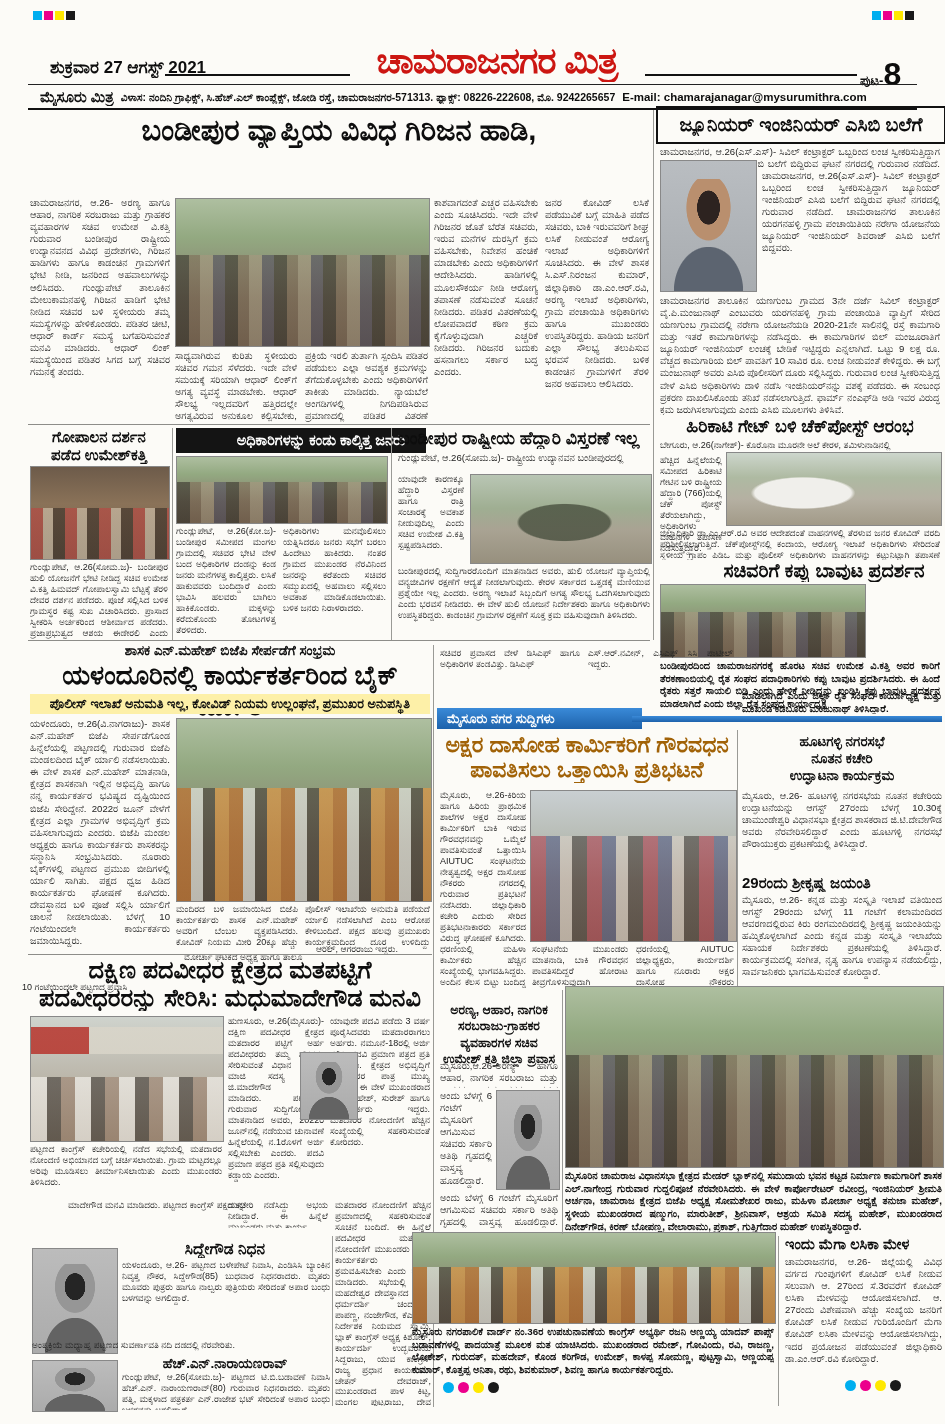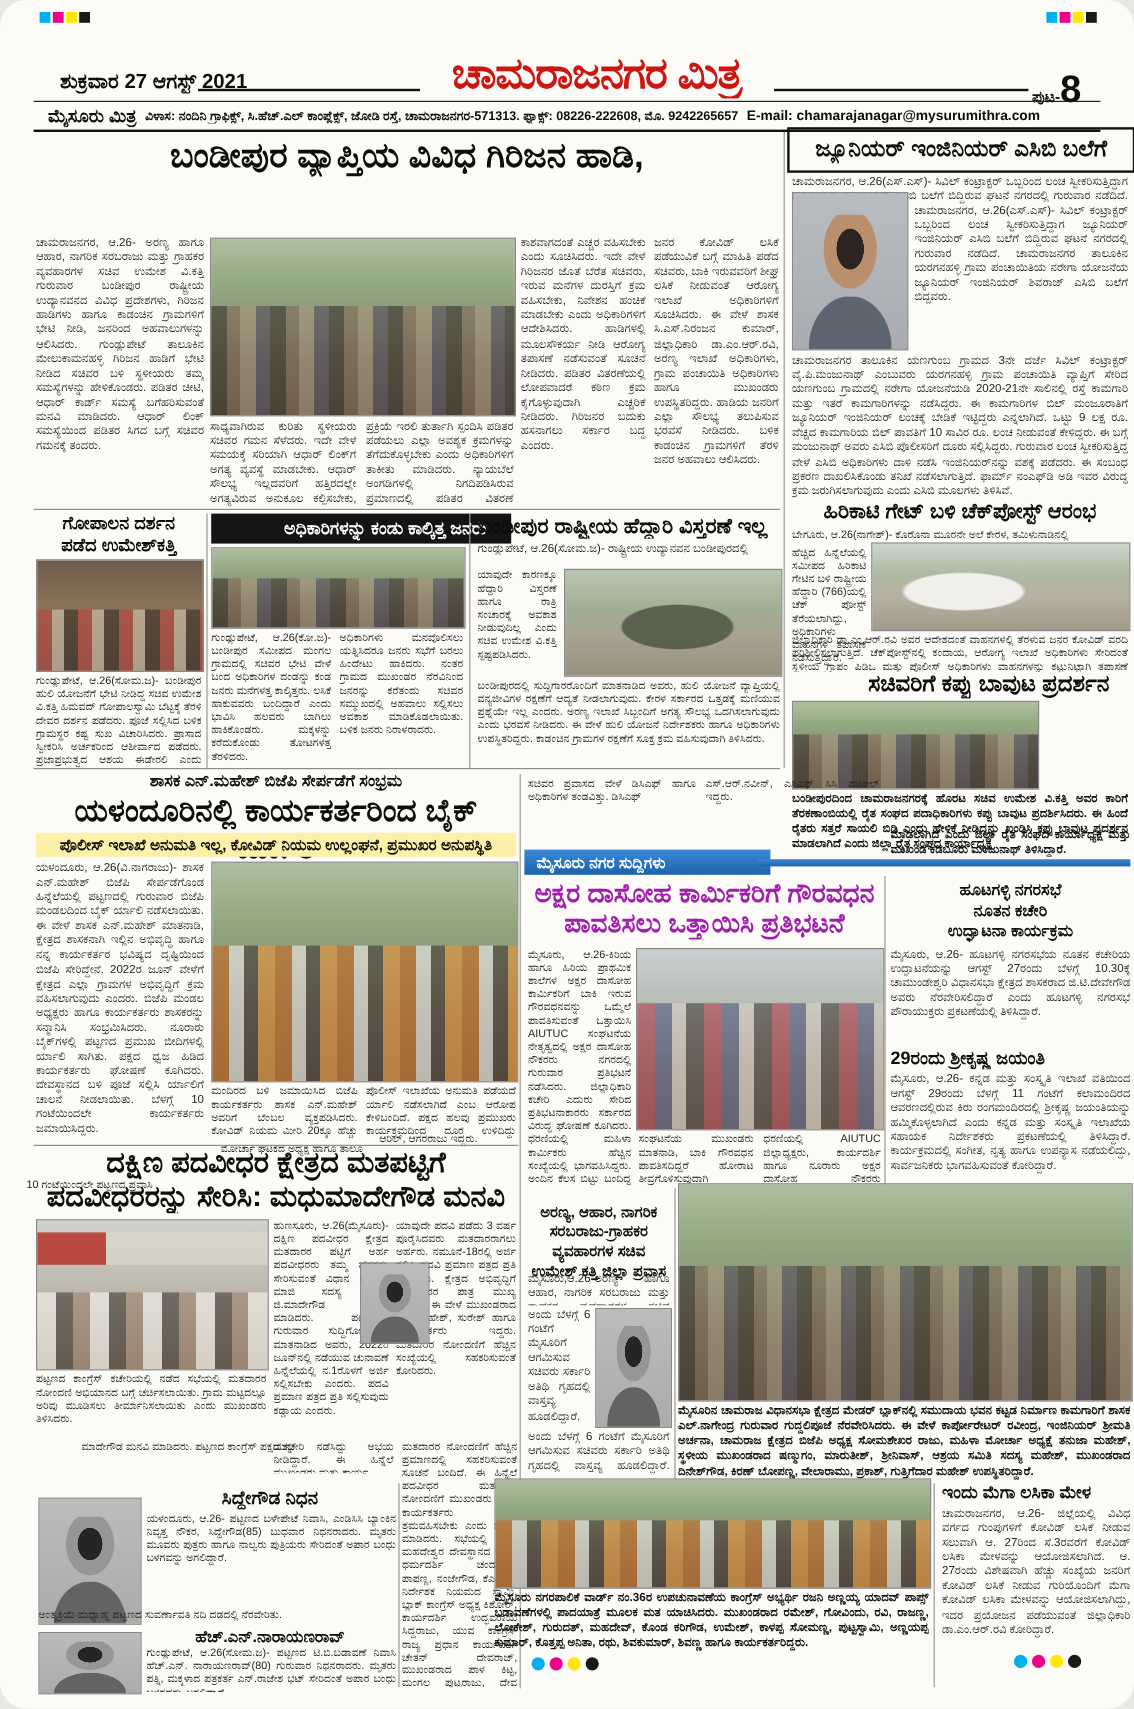--- a/index.html
+++ b/index.html
@@ -1,17 +1,17 @@
 <!DOCTYPE html>
 <html><head>
 <meta charset="utf-8">
 <style>
   html,body{margin:0;padding:0;background:#e8e8e4;}
   #page{position:relative;width:945px;height:1424px;margin:0 auto;background:#fcfbf7;
-        font-family:"Liberation Sans",sans-serif;color:#1b1b1b;overflow:hidden;border-radius:22px;}
+        font-family:"Liberation Sans",sans-serif;color:#1b1b1b;overflow:hidden;}
   .abs{position:absolute;}
   .txt{font-size:9.6px;line-height:1.26;text-align:justify;overflow:hidden;color:#222;}
   .txt-sm{font-size:9px;line-height:1.22;text-align:justify;overflow:hidden;color:#222;}
   .cap{font-size:9.8px;line-height:1.3;font-weight:bold;text-align:justify;overflow:hidden;color:#111;}
   .hl{font-weight:bold;color:#0d0d0d;overflow:hidden;}
   .center{text-align:center;}
   .vrule{width:0;border-left:1px solid #9a9a96;}
   .hrule{height:0;border-top:1px solid #8d8d89;}
   .photo{background:#c8c2b2;overflow:hidden;border:1px solid #888;}
   .ph-crowd{background:
@@ -146,21 +146,21 @@
 
   <div class="abs vrule" style="left:433px;top:645px;height:762px;"></div>
   <div class="abs txt-sm" style="left:588px;top:648px;width:145px;height:58px;">ಎಸ್.ಆರ್.ನವೀನ್, ಎಸಿಎಫ್ ಸಿಸಿ ಪಾಟೀಲ್ ಇದ್ದರು.</div>
   <div class="abs txt-sm" style="left:440px;top:648px;width:140px;height:58px;">ಸಚಿವರ ಪ್ರವಾಸದ ವೇಳೆ ಡಿಸಿಎಫ್ ಹಾಗೂ ಅಧಿಕಾರಿಗಳ ತಂಡವಿತ್ತು. ಡಿಸಿಎಫ್</div>
 
   <div class="abs bluetab" style="left:437px;top:708px;width:195px;height:21px;font-size:13px;background:linear-gradient(180deg,#3a8ad8,#1d62ab);">
     <span>ಮೈಸೂರು ನಗರ ಸುದ್ದಿಗಳು</span>
   </div>
   <div class="abs" style="left:632px;top:716px;width:310px;height:6px;background:linear-gradient(180deg,#3a8ad8,#1d62ab);"></div>
 
-  <div class="abs hl center" style="left:437px;top:732px;width:300px;font-size:22px;color:#a21caf;line-height:1.15;text-align:center;">
+  <div class="abs hl center" style="left:437px;top:732px;width:300px;font-size:22px;color:#a16207;line-height:1.15;text-align:center;">
     <div>ಅಕ್ಷರ ದಾ‌ಸೋಹ ಕಾರ್ಮಿಕರಿಗೆ ಗೌರವಧನ</div>
     <div>ಪಾವತಿಸಲು ಒತ್ತಾಯಿಸಿ ಪ್ರತಿಭಟನೆ</div>
   </div>
   <div class="abs txt-sm" style="left:440px;top:790px;width:86px;height:156px;">ಮೈಸೂರು, ಆ.26-ಕಿರಿಯ ಹಾಗೂ ಹಿರಿಯ ಪ್ರಾಥಮಿಕ ಶಾಲೆಗಳ ಅಕ್ಷರ ದಾಸೋಹ ಕಾರ್ಮಿಕರಿಗೆ ಬಾಕಿ ಇರುವ ಗೌರವಧನವನ್ನು ಒಮ್ಮೆಲೆ ಪಾವತಿಸುವಂತೆ ಒತ್ತಾಯಿಸಿ AIUTUC ಸಂಘಟನೆಯ ನೇತೃತ್ವದಲ್ಲಿ ಅಕ್ಷರ ದಾಸೋಹ ನೌಕರರು ನಗರದಲ್ಲಿ ಗುರುವಾರ ಪ್ರತಿಭಟನೆ ನಡೆಸಿದರು. ಜಿಲ್ಲಾಧಿಕಾರಿ ಕಚೇರಿ ಎದುರು ಸೇರಿದ ಪ್ರತಿಭಟನಾಕಾರರು ಸರ್ಕಾರದ ವಿರುದ್ಧ ಘೋಷಣೆ ಕೂಗಿದರು. ಗೌರವಧನ ಹೆಚ್ಚಳ, ಸೇವಾ ಭದ್ರತೆ ನೀಡುವಂತೆ ಆಗ್ರಹಿಸಿದರು.</div>
   <div class="abs photo ph-protest" style="left:530px;top:790px;width:205px;height:150px;"></div>
   <div class="abs txt-sm" style="left:440px;top:944px;width:86px;height:44px;">ಧರಣಿಯಲ್ಲಿ ಮಹಿಳಾ ಕಾರ್ಮಿಕರು ಹೆಚ್ಚಿನ ಸಂಖ್ಯೆಯಲ್ಲಿ ಭಾಗವಹಿಸಿದ್ದರು. ಅಂದಿನ ಕೆಲಸ ಬಿಟ್ಟು ಬಂದಿದ್ದ ಕಾರ್ಮಿಕರು ಸುಡುಬಿಸಿಲಿನಲ್ಲೂ ಧರಣಿ ನಡೆಸಿದರು.</div>
   <div class="abs txt-sm" style="left:532px;top:944px;width:96px;height:44px;">ಸಂಘಟನೆಯ ಮುಖಂಡರು ಮಾತನಾಡಿ, ಬಾಕಿ ಗೌರವಧನ ಪಾವತಿಸದಿದ್ದರೆ ಹೋರಾಟ ತೀವ್ರಗೊಳಿಸುವುದಾಗಿ ಎಚ್ಚರಿಸಿದರು. ಜಿಲ್ಲಾಡಳಿತದ ಮೂಲಕ ಸರ್ಕಾರಕ್ಕೆ ಮನವಿ ಸಲ್ಲಿಸಿದರು.</div>
   <div class="abs txt-sm" style="left:636px;top:944px;width:98px;height:44px;">ಧರಣಿಯಲ್ಲಿ AIUTUC ಜಿಲ್ಲಾಧ್ಯಕ್ಷರು, ಕಾರ್ಯದರ್ಶಿ ಹಾಗೂ ನೂರಾರು ಅಕ್ಷರ ದಾಸೋಹ ನೌಕರರು ಭಾಗವಹಿಸಿದ್ದರು. ಬೇಡಿಕೆ ಈಡೇರಿಕೆಗೆ ಗಡುವು ನೀಡಿದರು.</div>
 
   <div class="abs vrule" style="left:737px;top:730px;height:258px;"></div>

